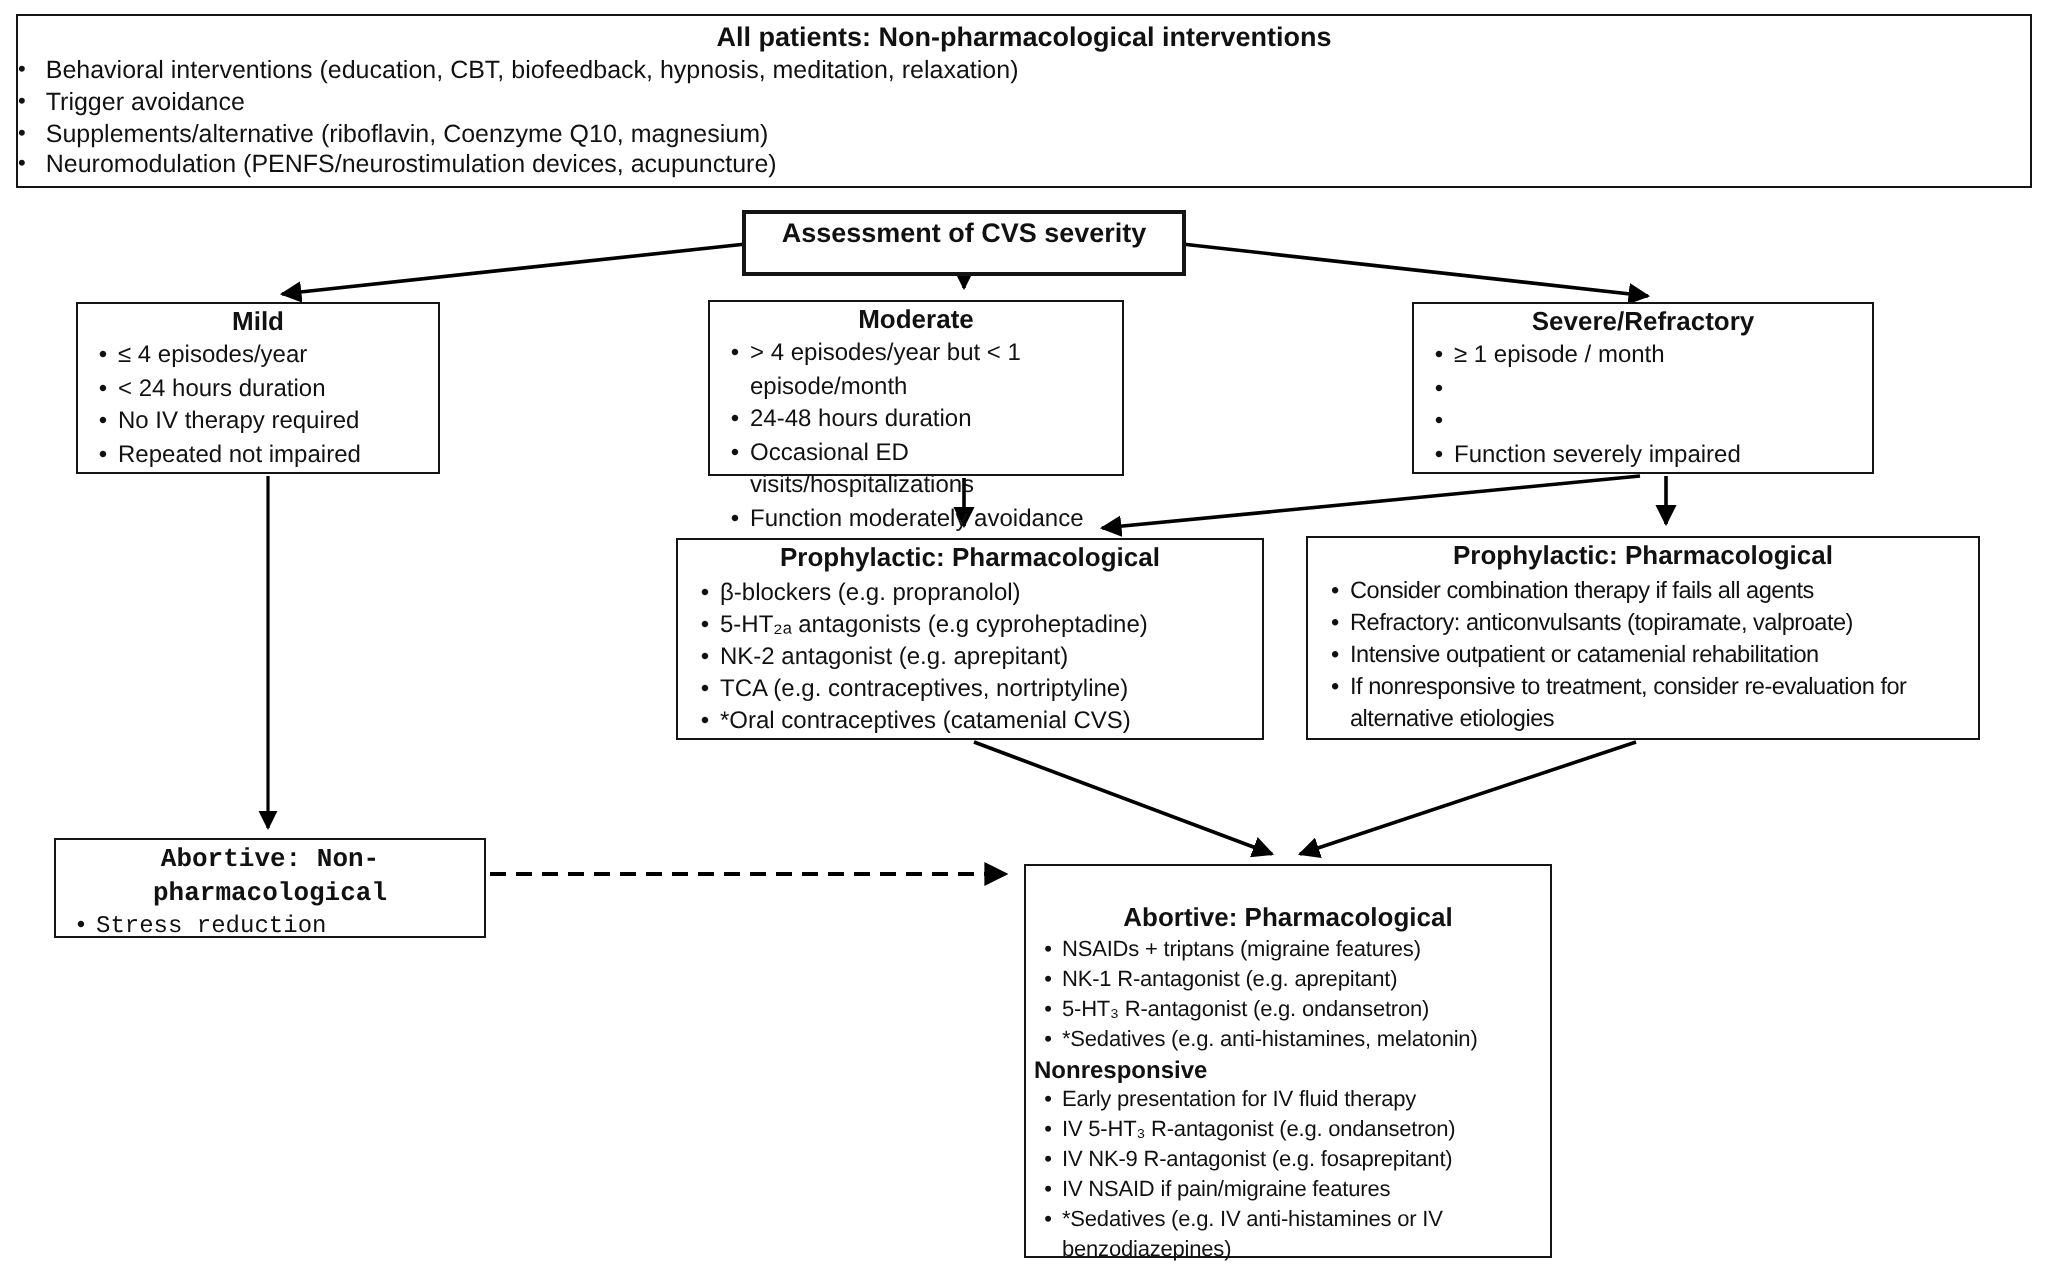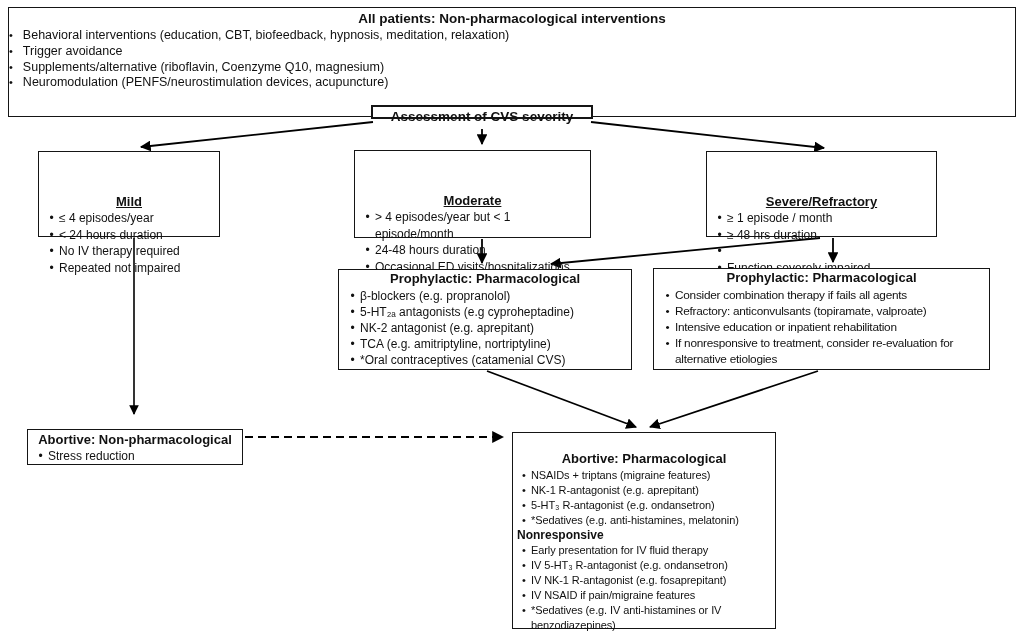--- a/index.html
+++ b/index.html
@@ -2,50 +2,50 @@
 <html><head>
 <meta charset="utf-8">
 <style>
   html,body{margin:0;padding:0;background:#ffffff;}
   .canvas{
     position:relative;width:1023px;height:634px;background:#ffffff;
     font-family:"Liberation Sans","DejaVu Sans",sans-serif;color:#111;overflow:hidden;
   }
   .box{position:absolute;background:#fff;border:1.6px solid #151515;box-sizing:border-box;}
   .t{font-weight:700;text-align:center;font-size:13px;line-height:17px;}
-  .u{text-decoration:underline;margin-top:41px;}
+  .u{}
   .bl{display:flex;align-items:flex-start;}
   .dot{flex:0 0 15px;text-align:center;}
   .txt{flex:1 1 auto;}
 
   
-  .top-box{left:8px;top:7px;width:1008px;height:110px;padding-top:2px;}
+  .top-box{left:8px;top:7px;width:1008px;height:87px;padding-top:2px;}
   .top-box .t{font-size:13.5px;line-height:18px;}
   .cl{display:flex;justify-content:center;font-size:12.5px;line-height:15.8px;}
   .cl .dot{flex:0 0 auto;margin-right:10px;font-size:11px;}
 
   
-  .assessment-box{left:371px;top:105px;width:222px;height:14px;border-width:2px;}
+  .assessment-box{left:371px;top:105px;width:222px;height:33px;border-width:2px;}
   .assessment-box .t{line-height:20px;font-size:13.5px;}
 
   
   .sev .bl{font-size:12px;line-height:16.5px;padding-left:5px;padding-right:3px;}
   .mild-box{left:38px;top:151px;width:182px;height:86px;}
-  .moderate-box{left:354px;top:150px;width:237px;height:88px;}
+  .moderate-box{left:354px;top:150px;width:208px;height:88px;}
   .severe-box{left:706px;top:151px;width:231px;height:86px;}
 
   
   .proph .bl{font-size:12px;line-height:16px;padding-left:6px;padding-right:4px;}
   .proph .t{line-height:18px;}
   .proph-moderate-box{left:338px;top:269px;width:294px;height:101px;}
   .proph-severe-box{left:653px;top:268px;width:337px;height:102px;}
   .proph-severe-box .bl{font-size:11.8px;letter-spacing:-0.25px;}
 
   
-  .abortive-nonpharm-box{left:27px;top:429px;width:216px;height:36px;padding-top:1px;}
+  .abortive-nonpharm-box{left:27px;top:419px;width:216px;height:50px;padding-top:1px;font-family:Liberation Mono, monospace;}
   .abortive-nonpharm-box .bl{font-size:12px;line-height:16px;padding-left:5px;}
   .abortive-pharm-box{left:512px;top:432px;width:264px;height:197px;padding-top:18px;}
   .abortive-pharm-box .t{font-size:13px;line-height:16.5px;}
   .abortive-pharm-box .bl{font-size:11px;line-height:15px;padding-left:4px;padding-right:2px;letter-spacing:-0.1px;}
   .abortive-pharm-box .dot{flex:0 0 14px;}
   .subhead{font-weight:700;font-size:12px;line-height:15px;padding-left:4px;}
 
   .arrows{position:absolute;left:0;top:0;width:1023px;height:634px;pointer-events:none;}
 </style>
 </head>
@@ -136,21 +136,20 @@
   </div>
 
   <div class="box sev severe-box">
     <div class="t u">Severe/Refractory</div>
     <div class="bl">
         <span class="dot">•</span>
         <span class="txt">≥ 1 episode / month</span>
       </div>
     <div class="bl">
         <span class="dot">•</span>
-        <span class="txt">≥ 48 hrs duration</span>
       </div>
     <div class="bl">
         <span class="dot">•</span>
       </div>
     <div class="bl">
         <span class="dot">•</span>
         <span class="txt">Function severely impaired</span>
       </div>
   </div>
 
@@ -163,41 +162,41 @@
     <div class="bl">
         <span class="dot">•</span>
         <span class="txt">5-HT₂ₐ antagonists (e.g cyproheptadine)</span>
       </div>
     <div class="bl">
         <span class="dot">•</span>
         <span class="txt">NK-2 antagonist (e.g. aprepitant)</span>
       </div>
     <div class="bl">
         <span class="dot">•</span>
-        <span class="txt">TCA (e.g. amitriptyline, nortriptyline)</span>
+        <span class="txt">TCA (e.g. contraceptives, nortriptyline)</span>
       </div>
     <div class="bl">
         <span class="dot">•</span>
         <span class="txt">*Oral contraceptives (catamenial CVS)</span>
       </div>
   </div>
 
   <div class="box proph proph-severe-box">
     <div class="t">Prophylactic: Pharmacological</div>
     <div class="bl">
         <span class="dot">•</span>
         <span class="txt">Consider combination therapy if fails all agents</span>
       </div>
     <div class="bl">
         <span class="dot">•</span>
         <span class="txt">Refractory: anticonvulsants (topiramate, valproate)</span>
       </div>
     <div class="bl">
         <span class="dot">•</span>
-        <span class="txt">Intensive education or inpatient rehabilitation</span>
+        <span class="txt">Intensive outpatient or catamenial rehabilitation</span>
       </div>
     <div class="bl">
         <span class="dot">•</span>
         <span class="txt">If nonresponsive to treatment, consider re-evaluation for alternative etiologies</span>
       </div>
   </div>
 
   <div class="box abortive-nonpharm-box">
     <div class="t">Abortive: Non-pharmacological</div>
     <div class="bl">
@@ -228,21 +227,21 @@
     <div class="bl">
         <span class="dot">•</span>
         <span class="txt">Early presentation for IV fluid therapy</span>
       </div>
     <div class="bl">
         <span class="dot">•</span>
         <span class="txt">IV 5-HT₃ R-antagonist (e.g. ondansetron)</span>
       </div>
     <div class="bl">
         <span class="dot">•</span>
-        <span class="txt">IV NK-1 R-antagonist (e.g. fosaprepitant)</span>
+        <span class="txt">IV NK-9 R-antagonist (e.g. fosaprepitant)</span>
       </div>
     <div class="bl">
         <span class="dot">•</span>
         <span class="txt">IV NSAID if pain/migraine features</span>
       </div>
     <div class="bl">
         <span class="dot">•</span>
         <span class="txt">*Sedatives (e.g. IV anti-histamines or IV benzodiazepines)</span>
       </div>
   </div>

